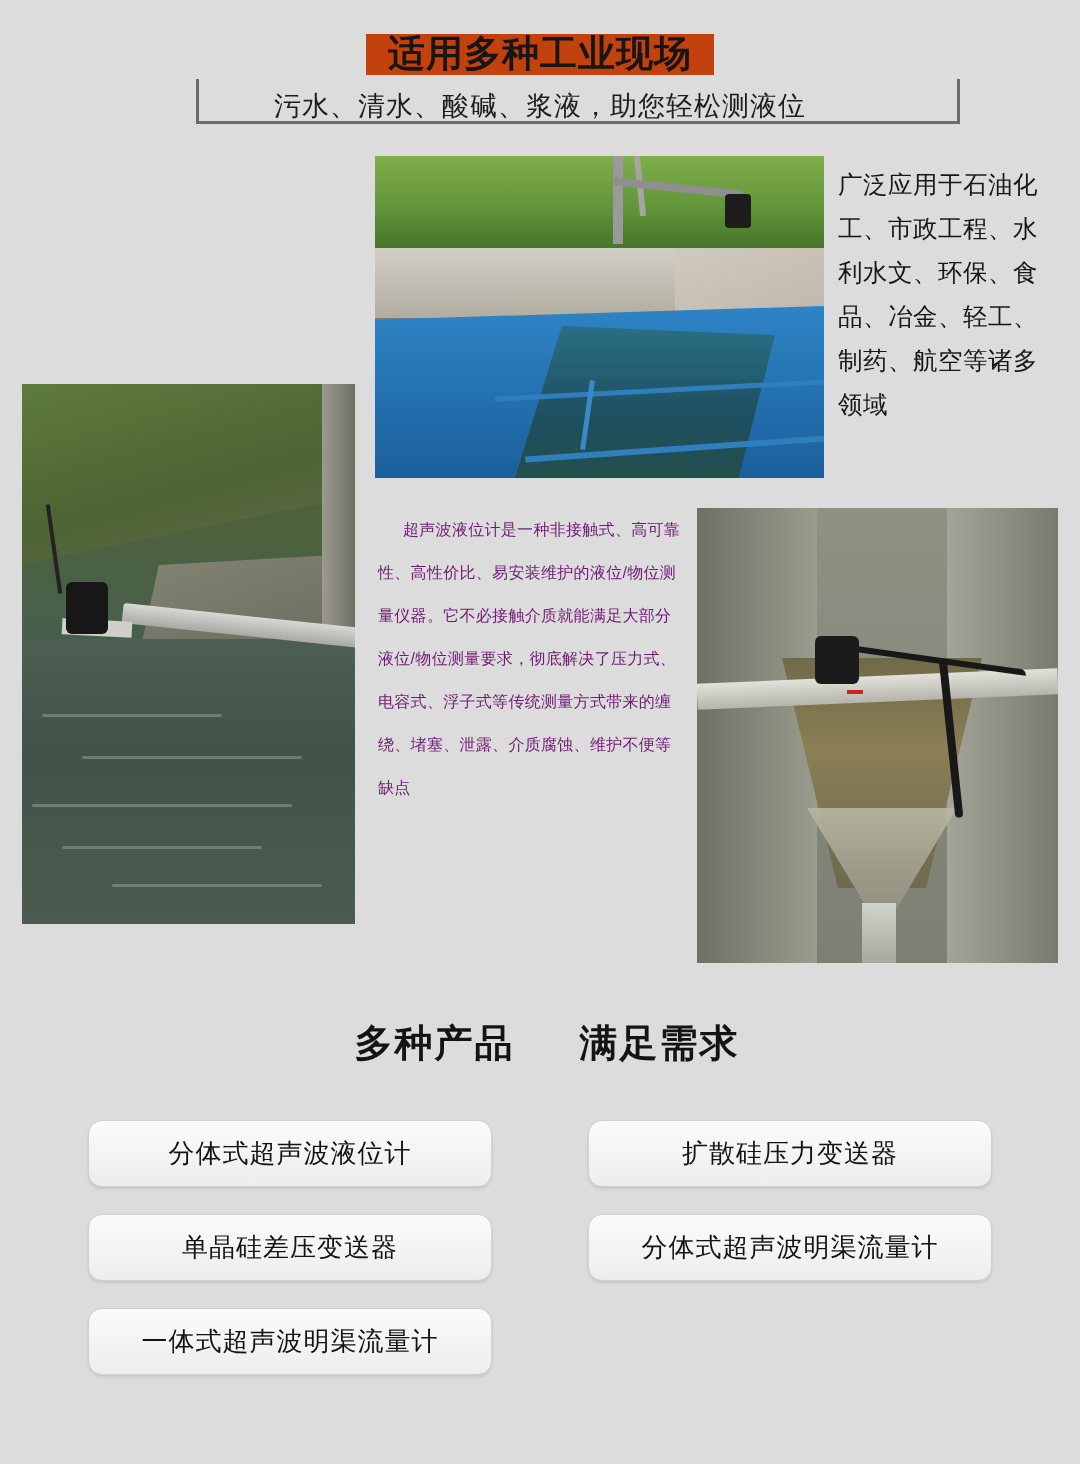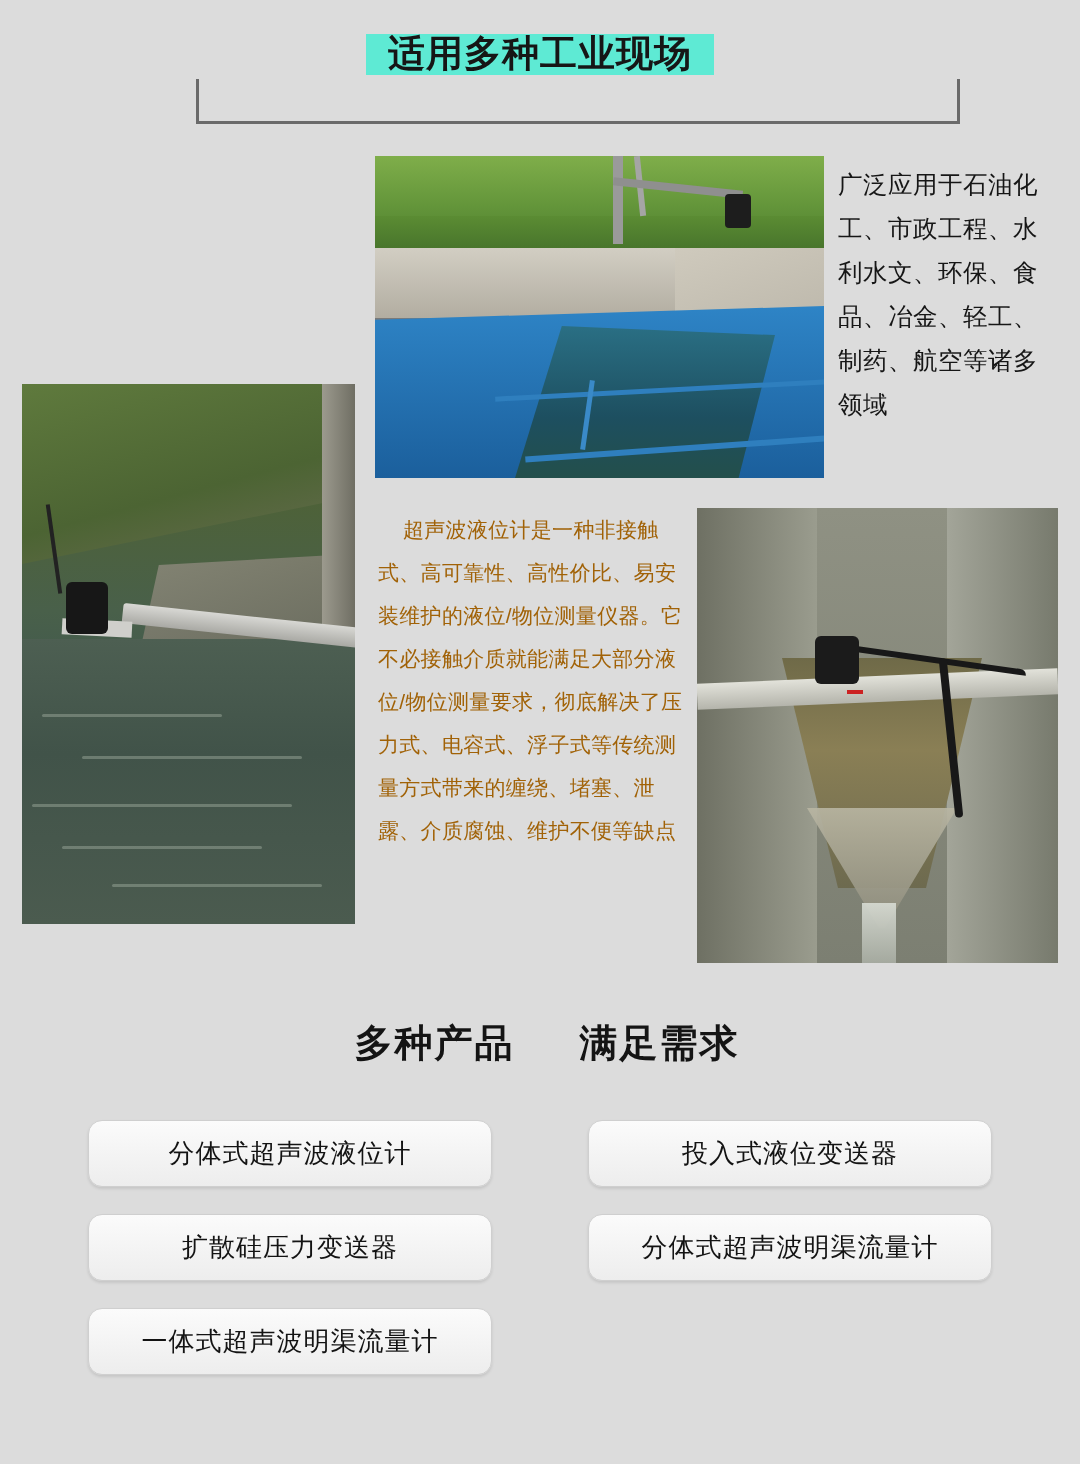--- a/index.html
+++ b/index.html
@@ -39,21 +39,21 @@
     text-align: center;
     font-size: 37px;
     font-weight: bold;
     letter-spacing: 1px;
     color: #161616;
     background: #dcdcdc;
     padding: 4px 0;
     line-height: 1.1;
   }
   .header-title-inner {
-    background: #5eead4;
+    background: #c2410c;
     padding: 0 22px;
     display: inline-block;
   }
   .header-sub {
     position: absolute;
     left: 0; top: 88px;
     width: 1080px;
     text-align: center;
     font-size: 27px;
     color: #1d1d1d;
@@ -173,23 +173,23 @@
     font-size: 24.5px;
     line-height: 44px;
     color: #161616;
     letter-spacing: 0.5px;
   }
   .desc-text {
     position: absolute;
     left: 378px;
     top: 508px;
     width: 305px;
-    font-size: 21px;
+    font-size: 16px;
     line-height: 43px;
-    color: #a16207;
+    color: #701a75;
     text-indent: 25px;
     letter-spacing: 0.3px;
   }
 
   
   .products-title {
     position: absolute;
     left: 0;
     top: 1018px;
     width: 1080px;
@@ -227,20 +227,21 @@
   }
 </style>
 </head>
 <body>
 
 <div class="header">
   <div class="header-frame"></div>
   <div class="header-title">
     <span class="header-title-inner">适用多种工业现场</span>
   </div>
+  <div class="header-sub">污水、清水、酸碱、浆液，助您轻松测液位</div>
 </div>
 
 <div class="photo" id="photo-channel">
   <div class="ph-layer ch-grass"></div>
   <div class="ph-layer ch-grass2"></div>
   <div class="ph-layer ch-concrete"></div>
   <div class="ph-layer ch-concrete-r"></div>
   <div class="ph-layer ch-blue"></div>
   <div class="ph-layer ch-water"></div>
   <div class="ph-layer ch-rail1"></div>
@@ -287,17 +288,17 @@
 <div class="desc-text">超声波液位计是一种非接触式、高可靠性、高性价比、易安装维护的液位/物位测量仪器。它不必接触介质就能满足大部分液位/物位测量要求，彻底解决了压力式、电容式、浮子式等传统测量方式带来的缠绕、堵塞、泄露、介质腐蚀、维护不便等缺点</div>
 
 <div class="products-title">
   <span>多种产品</span>
   <span class="gap"></span>
   <span>满足需求</span>
 </div>
 
 <div class="pill-grid">
   <div class="pill">分体式超声波液位计</div>
-  <div class="pill">投入式液位变送器</div>
   <div class="pill">扩散硅压力变送器</div>
+  <div class="pill">单晶硅差压变送器</div>
   <div class="pill">分体式超声波明渠流量计</div>
   <div class="pill">一体式超声波明渠流量计</div>
 </div>
 
 </body></html>

